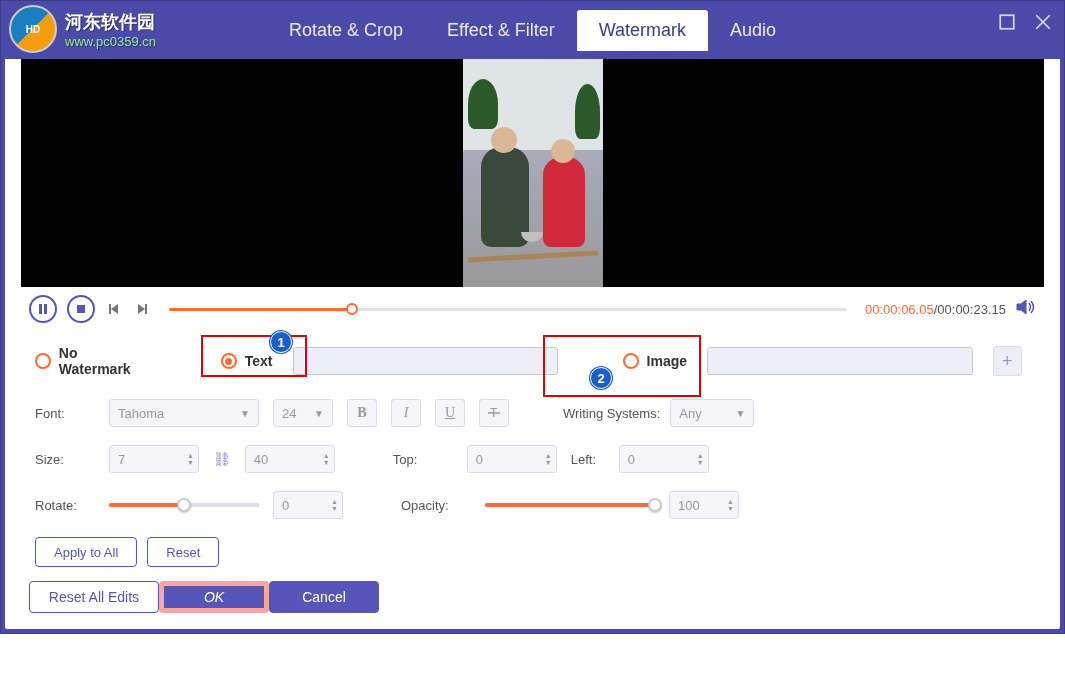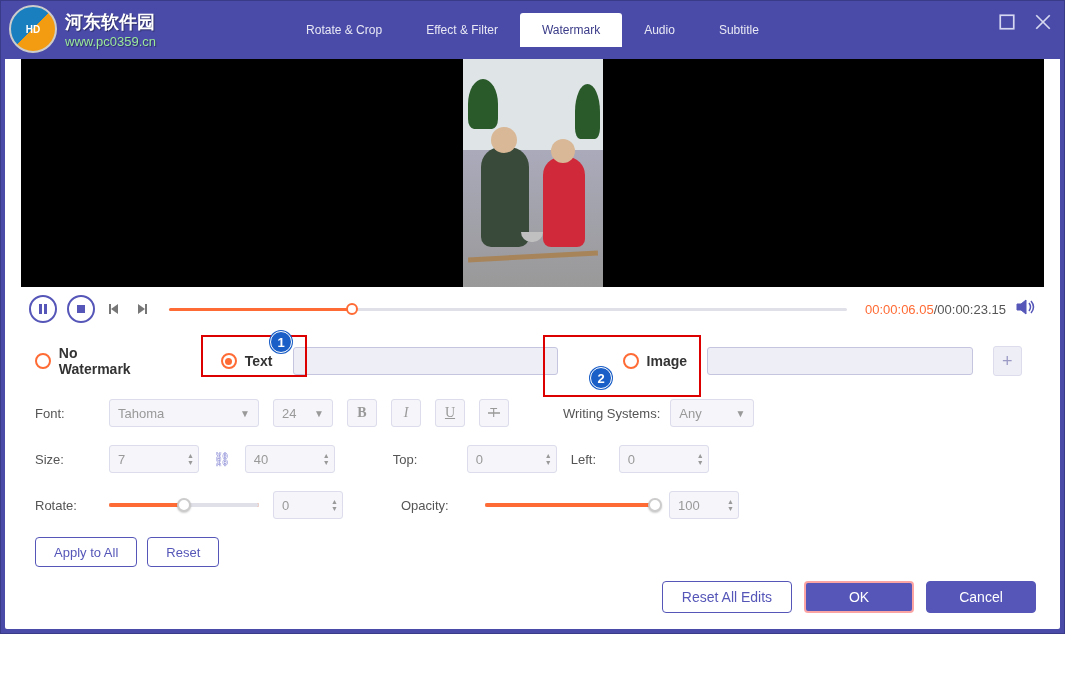--- a/index.html
+++ b/index.html
@@ -10,21 +10,21 @@
   
   .titlebar { height: 58px; display: flex; align-items: center; padding: 0 12px; position: relative; }
   .logo-area { display: flex; align-items: center; gap: 8px; position: absolute; left: 8px; top: 4px; }
   .logo-badge { width: 48px; height: 48px; border-radius: 50%; background: linear-gradient(135deg,#1a7fbf 50%,#f39c12 50%); display: flex; align-items: center; justify-content: center; border: 2px solid #ccc; }
   .logo-inner { color:#fff; font-size:10px; font-weight:bold; }
   .brand-text { display:flex; flex-direction:column; }
   .brand-name { font-size: 18px; font-weight: bold; color: #fff; text-shadow: 1px 1px 1px rgba(0,0,0,.4); }
   .brand-url { font-size: 13px; color: #9ae89a; text-shadow: 1px 1px 1px rgba(0,0,0,.4); }
 
   .tabs { display: flex; gap: 0; margin: 0 auto; }
-  .tab { color: #e8e8f5; padding: 10px 22px; font-size: 12px; cursor: pointer; }
+  .tab { color: #e8e8f5; padding: 10px 22px; font-size: 18px; cursor: pointer; }
   .tab.active { background: #fff; color: #3a3b88; border-radius: 3px 3px 0 0; }
 
   .winbtns { position:absolute; right:10px; top:10px; display:flex; gap:14px; }
   .winbtn { width:22px; height:22px; color:#d6d7f0; cursor:pointer; display:flex; align-items:center; justify-content:center; }
   .winbtn svg { width:18px; height:18px; stroke:#d6d7f0; stroke-width:1.5; fill:none; }
 
   
   .content { background:#fff; margin: 0 4px 4px 4px; flex:1; display:flex; flex-direction:column; border-radius: 0 0 2px 2px; }
 
   .info-row { display:flex; justify-content:space-between; align-items:center; padding: 6px 16px; font-size:13px; color:#444; }
@@ -108,24 +108,24 @@
   .st-rot { left:50%; }
   .st-op { left:100%; }
   .slider-back { position:absolute; left:0; right:0; top:0; bottom:0; background:#e0e0e8; border-radius:2px; }
   .slider-fill-rot { position:absolute; left:0; top:0; bottom:0; width:50%; background:#ff6b35; border-radius:2px; }
   .slider-fill-op { position:absolute; left:0; top:0; bottom:0; width:100%; background:#ff6b35; border-radius:2px; }
   .slider-wrap { position:relative; }
 
   
   .btn-row { display:flex; gap:10px; padding: 18px 30px 0 30px; }
   .btn { height:30px; padding:0 18px; border:1px solid #5556b8; color:#5556b8; background:#fff; border-radius:4px; font-size:13px; cursor:pointer; display:flex; align-items:center; }
-  .footerbar { margin-top:auto; padding:14px 24px 16px 24px; display:flex; justify-content:flex-end; gap:12px; }
+  .footerbar { margin-top:auto; padding:14px 24px 16px 24px; display:flex; }
   .fbtn { height:32px; width:110px; border-radius:4px; font-size:14px; cursor:pointer; display:flex; align-items:center; justify-content:center; }
   .fbtn.reset-all { border:1px solid #5556b8; color:#5556b8; background:#fff; width:130px; }
-  .fbtn.ok { background:#5556b8; color:#fff; border:2px solid #fca5a5; }
+  .fbtn.ok { background:#5556b8; color:#fff; border:5px solid #fca5a5;font-style:italic; }
   .fbtn.cancel { background:#5556b8; color:#fff; border:1px solid #5556b8; }
 </style>
 </head>
 <body>
 
 <div class="window">
   <div class="titlebar">
     <div class="logo-area">
       <div class="logo-badge">
           <span class="logo-inner">HD</span>
@@ -133,21 +133,20 @@
       <div class="brand-text">
         <span class="brand-name">河东软件园</span>
         <span class="brand-url">www.pc0359.cn</span>
       </div>
     </div>
     <div class="tabs">
       <div class="tab">Rotate &amp; Crop</div>
       <div class="tab">Effect &amp; Filter</div>
       <div class="tab active">Watermark</div>
       <div class="tab">Audio</div>
-      <div class="tab">Subtitle</div>
     </div>
     <div class="winbtns">
       <div class="winbtn">
           <svg viewBox="0 0 16 16">
             <rect x="2" y="2" width="12" height="12"></rect>
           </svg>
         </div>
       <div class="winbtn">
           <svg viewBox="0 0 16 16">
             <line x1="2" y1="2" x2="14" y2="14"></line>

